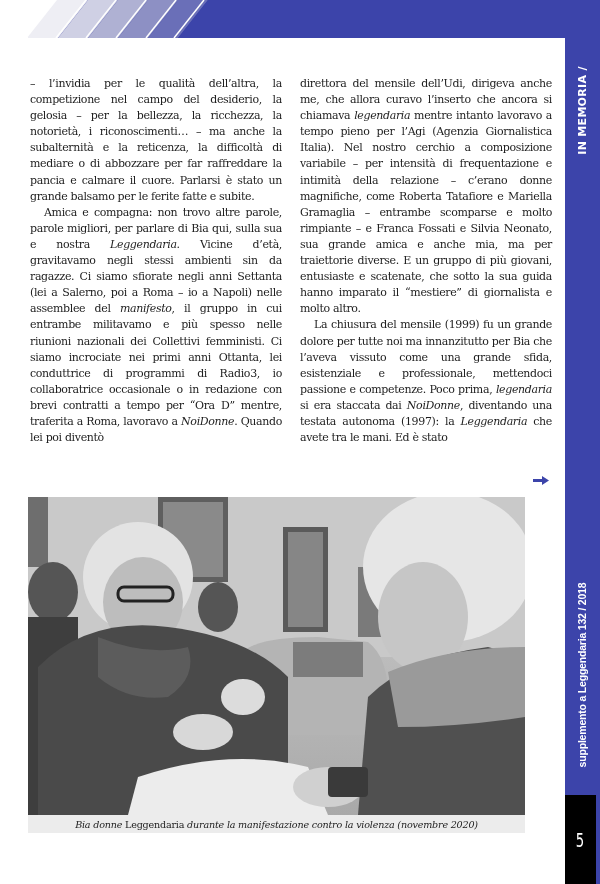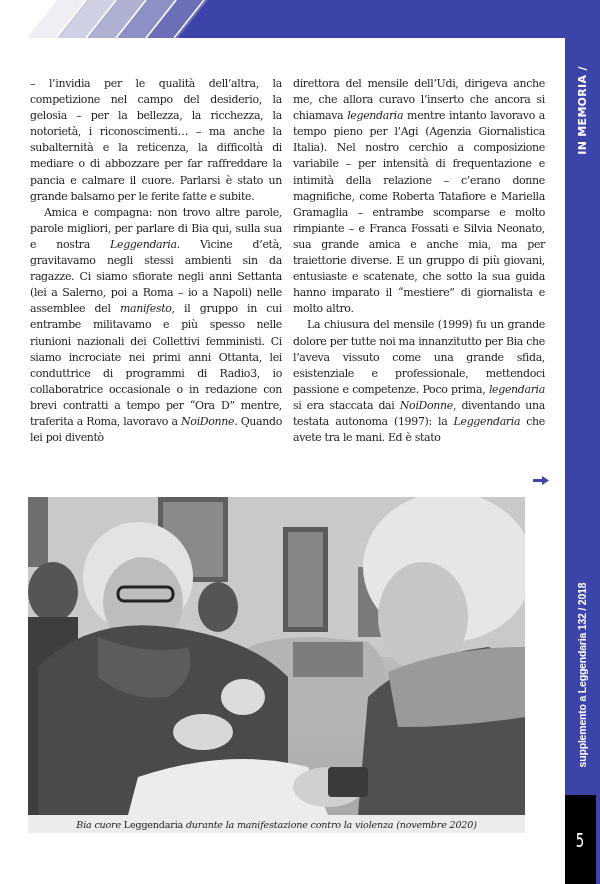--- a/index.html
+++ b/index.html
@@ -46,21 +46,21 @@
     transform: scaleX(0.7);
   }
   .col {
     position: absolute; top: 76px; width: 252px;
     font-size: 11px; line-height: 16.1px;
     text-align: justify; hyphens: manual;
     font-family: "DejaVu Serif", serif;
     letter-spacing: -0.35px;
   }
   .col.left { left: 30px; }
-  .col.right { left: 293px; width: 252px; }
+  .col.right { left: 300px; width: 252px; }
   .col p { margin: 0; }
   .col p.indent { text-indent: 14px; }
   .col i { font-style: italic; }
   .cont-arrow {
     position: absolute; left: 533px; top: 476px; width: 16px; height: 9px;
   }
   .photo {
     position: absolute; left: 28px; top: 497px; width: 497px; height: 318px;
     overflow: hidden; background: #8a8a8a;
   }
@@ -159,14 +159,14 @@
     <ellipse cx="420" cy="70" rx="85" ry="75" fill="#e6e6e6"></ellipse>
     <ellipse cx="395" cy="120" rx="45" ry="55" fill="#c6c6c6"></ellipse>
     <path d="M340,200 Q380,160 460,150 L497,160 L497,318 L330,318 Z" fill="#505050"></path>
     <path d="M360,175 Q420,150 497,150 L497,220 Q430,230 370,230 Z" fill="#9a9a9a"></path>
     <ellipse cx="300" cy="290" rx="35" ry="20" fill="#d0d0d0"></ellipse>
     <rect x="300" y="270" width="40" height="30" rx="4" fill="#3a3a3a"></rect>
   </svg>
 </div>
 
 <div class="caption-bar">
-  <span><i>Bia cuore </i><span>Leggendaria</span><i> durante la manifestazione contro la violenza (novembre 2020)</i></span>
+  <span><i>Bia donne </i><span>Leggendaria</span><i> durante la manifestazione contro la violenza (novembre 2020)</i></span>
 </div>
 
 </body></html>

